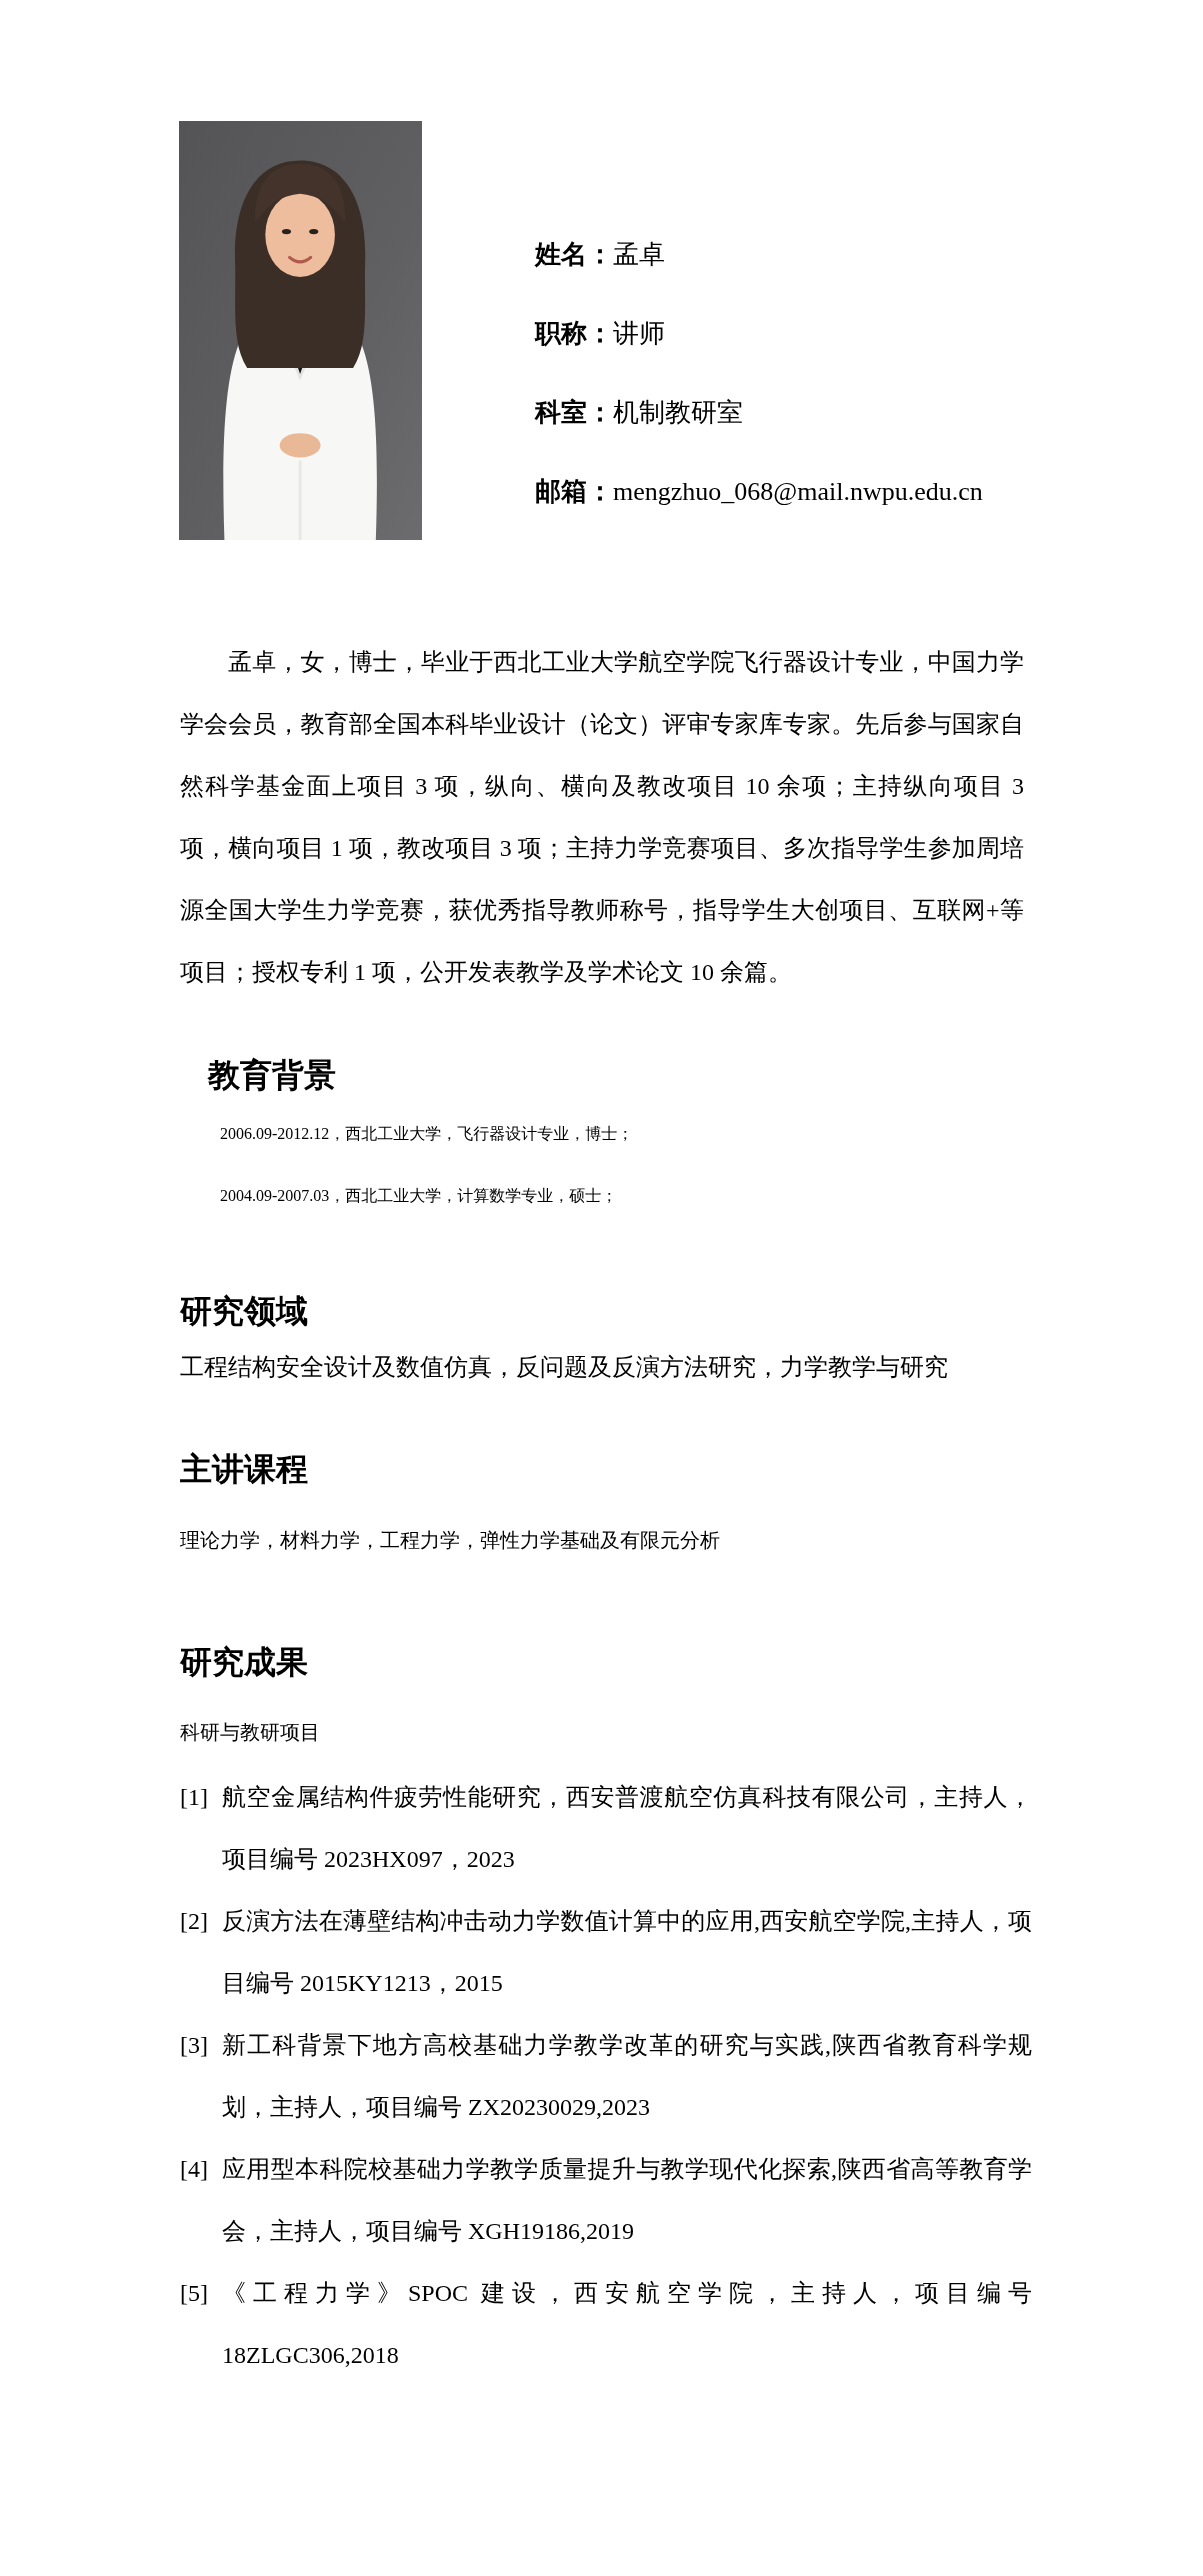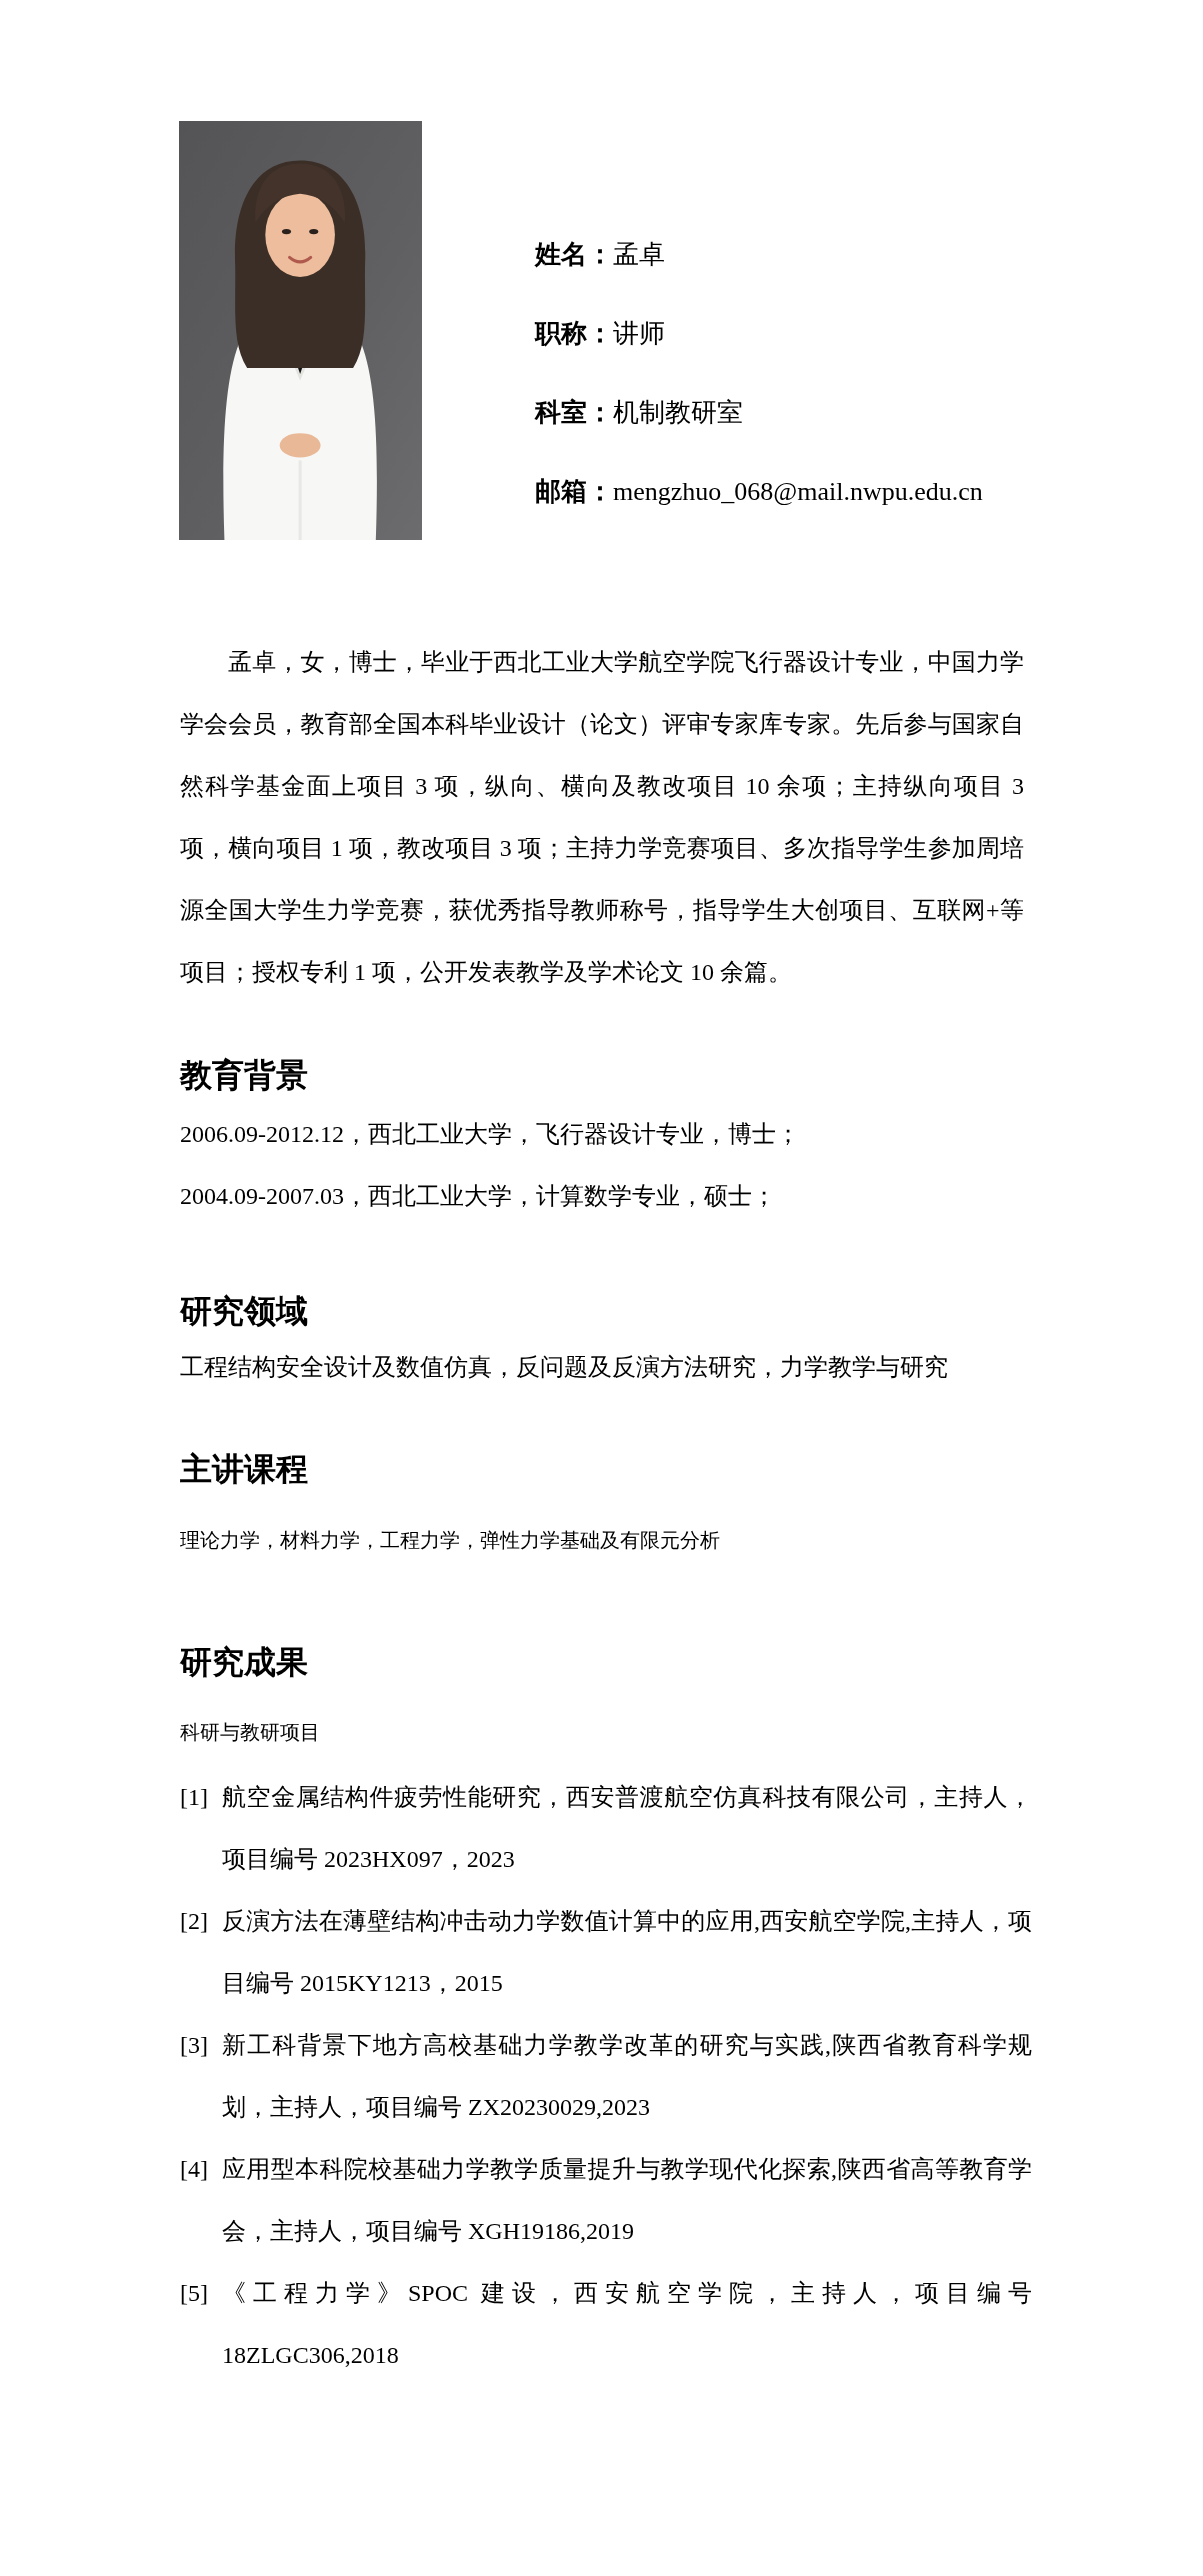--- a/index.html
+++ b/index.html
@@ -28,31 +28,31 @@
   .info-value { font-weight:normal; }
   
   .sections {
     position:absolute; left:180px; top:611px;
     width:852px;
   }
   .section-heading {
     font-size:32px; font-weight:bold;
     line-height:38px; margin:0;
   }
-  .mt-edu      { margin-top:53px; }
+  .mt-edu      { margin-top:53px;margin-left:28px; }
   .mt-research { margin-top:65px; }
   .mt-courses  { margin-top:52px; }
   .mt-achieve  { margin-top:72px; }
   .intro-para {
     margin:20px 8px 0 0;
     font-size:24px; line-height:62px;
     text-align:justify; text-indent:2em;
   }
   .edu-list { margin-top:9px; }
-  .edu-item { font-size:24px; line-height:62px; }
+  .edu-item { font-size:16px; line-height:62px;margin-left:40px; }
   .body-line { margin-top:6px; font-size:24px; line-height:62px; }
   .body-line-lg { margin-top:21px; font-size:20px; line-height:62px; }
   .sub-heading { margin-top:20px; font-size:20px; line-height:62px; font-weight:normal; }
   .project-list { margin-top:3px; }
   .project { display:flex; font-size:24px; line-height:62px; }
   .project-index { flex:0 0 42px; }
   .project-text { flex:1; text-align:justify; }
 </style>
 </head>
 <body>

